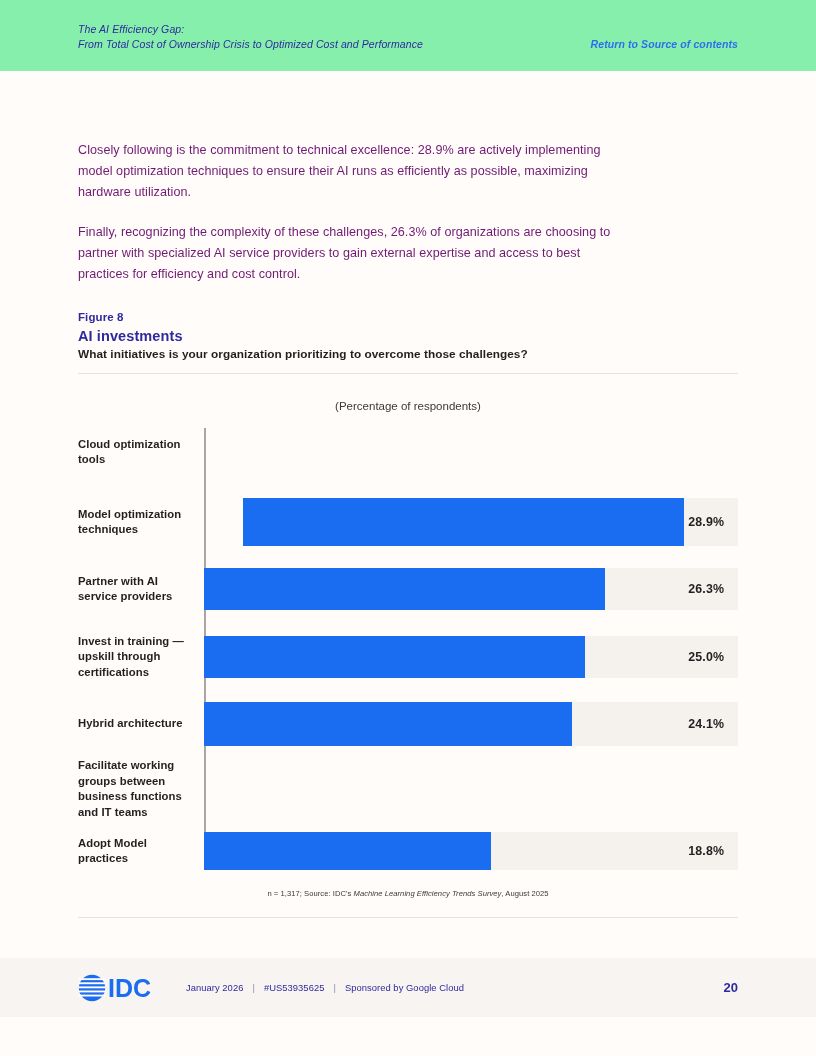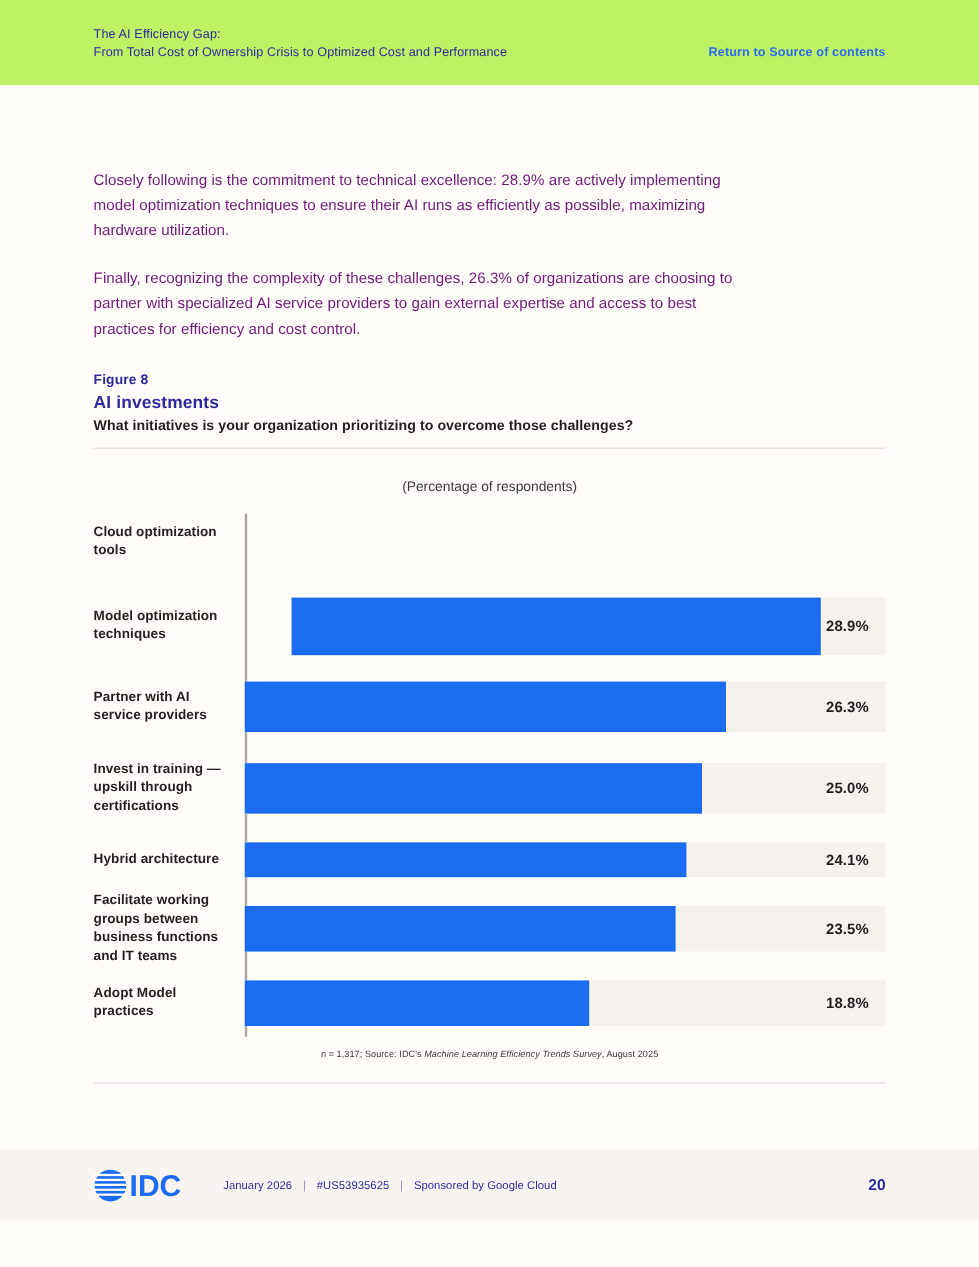--- a/index.html
+++ b/index.html
@@ -13,22 +13,23 @@
     font-family: "Liberation Sans", sans-serif;
     background: #FFFCF9;
     color: #1A1A1A;
     position: relative;
     overflow: hidden;
   }
 
   
   .page-header {
     height: 71px;
-    background: #bef264;
-    position: relative;
+    background: #86efac;
+    position: relative;
+    font-style: italic;
   }
   .header-title {
     position: absolute;
     left: 78px;
     top: 22px;
     font-size: 10.5px;
     line-height: 14.5px;
     color: #2E2A9E;
     letter-spacing: 0.1px;
   }
@@ -267,34 +268,30 @@
         </div>
         <div class="row-gap" style="height: 26px;"></div>
         <div class="chart-row" style="height: 42px;">
           <div class="row-label">Invest in training — upskill through certifications</div>
           <div class="row-track">
             <div class="bar" style="width: 381.429px;"></div>
             <div class="bar-value">25.0%</div>
           </div>
         </div>
         <div class="row-gap" style="height: 24px;"></div>
-        <div class="chart-row" style="height: 29px;">
+        <div class="chart-row" style="height: 44px;">
           <div class="row-label">Hybrid architecture</div>
           <div class="row-track">
             <div class="bar" style="width: 367.697px;"></div>
             <div class="bar-value">24.1%</div>
           </div>
         </div>
         <div class="row-gap" style="height: 24px;"></div>
         <div class="chart-row" style="height: 38px;">
           <div class="row-label">Facilitate working groups between business functions and IT teams</div>
-          <div class="row-track">
-            <div class="bar" style="width: 358.543px;"></div>
-            <div class="bar-value">23.5%</div>
-          </div>
         </div>
         <div class="row-gap" style="height: 24px;"></div>
         <div class="chart-row" style="height: 38px;">
           <div class="row-label">Adopt Model practices</div>
           <div class="row-track">
             <div class="bar" style="width: 286.834px;"></div>
             <div class="bar-value">18.8%</div>
           </div>
         </div>
       </div>

